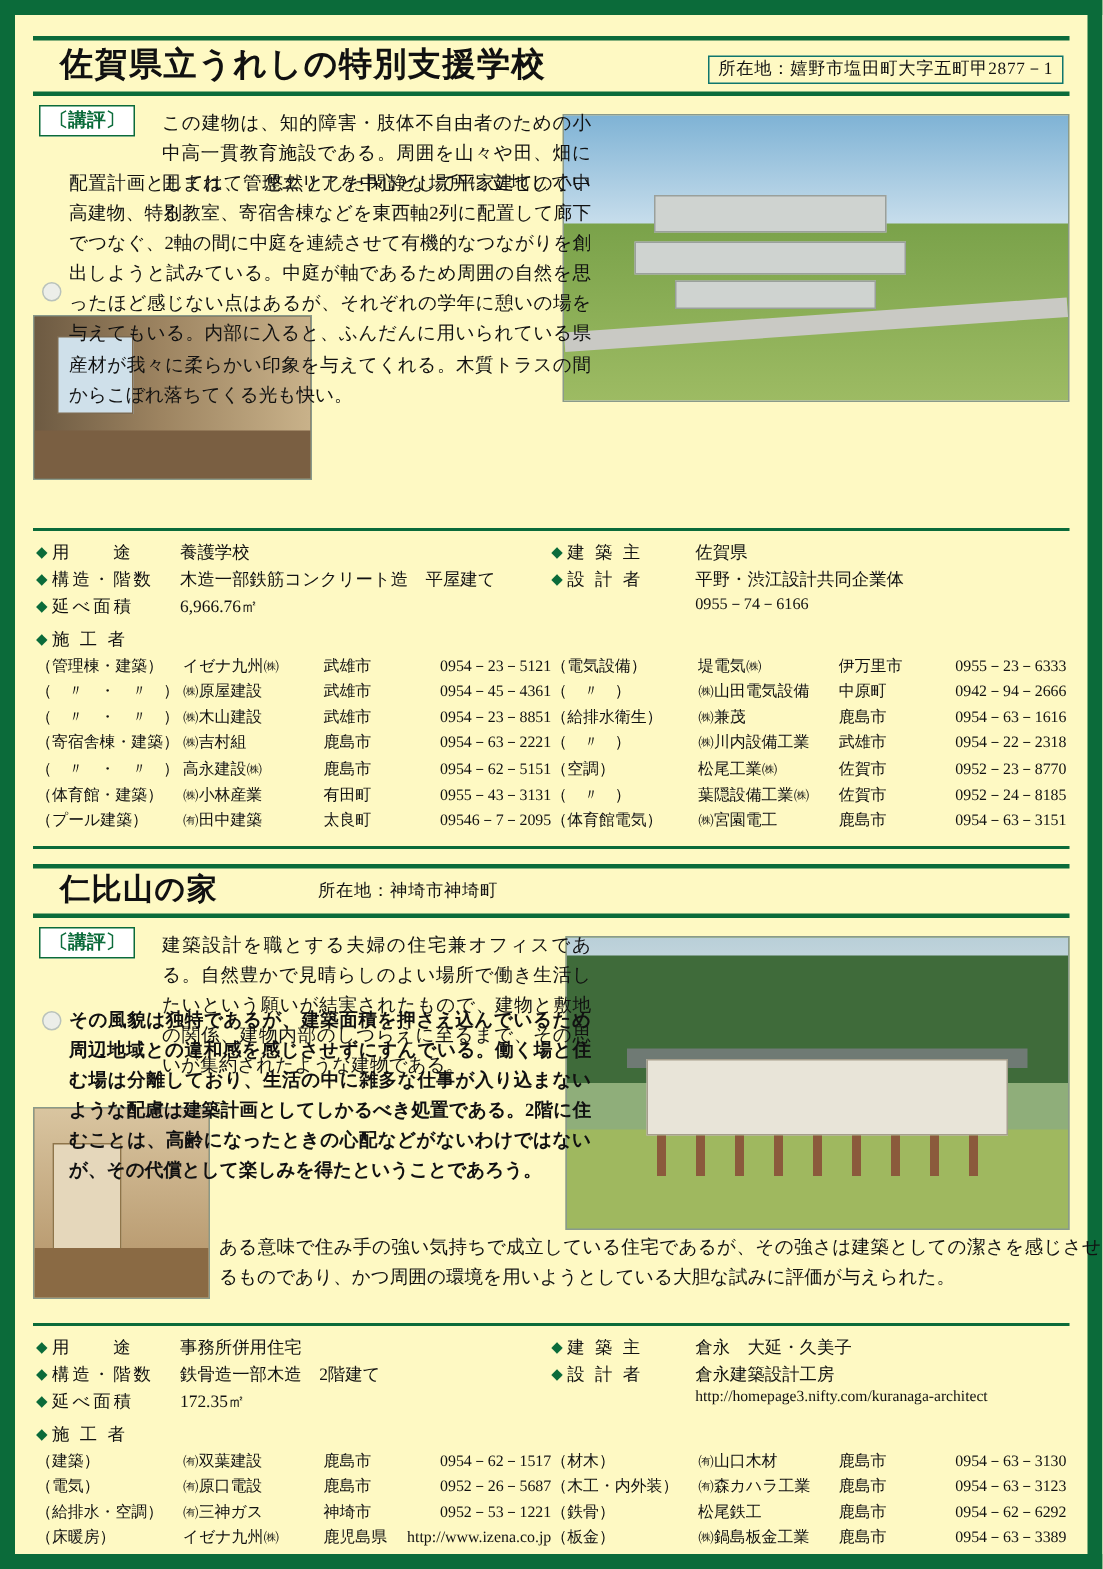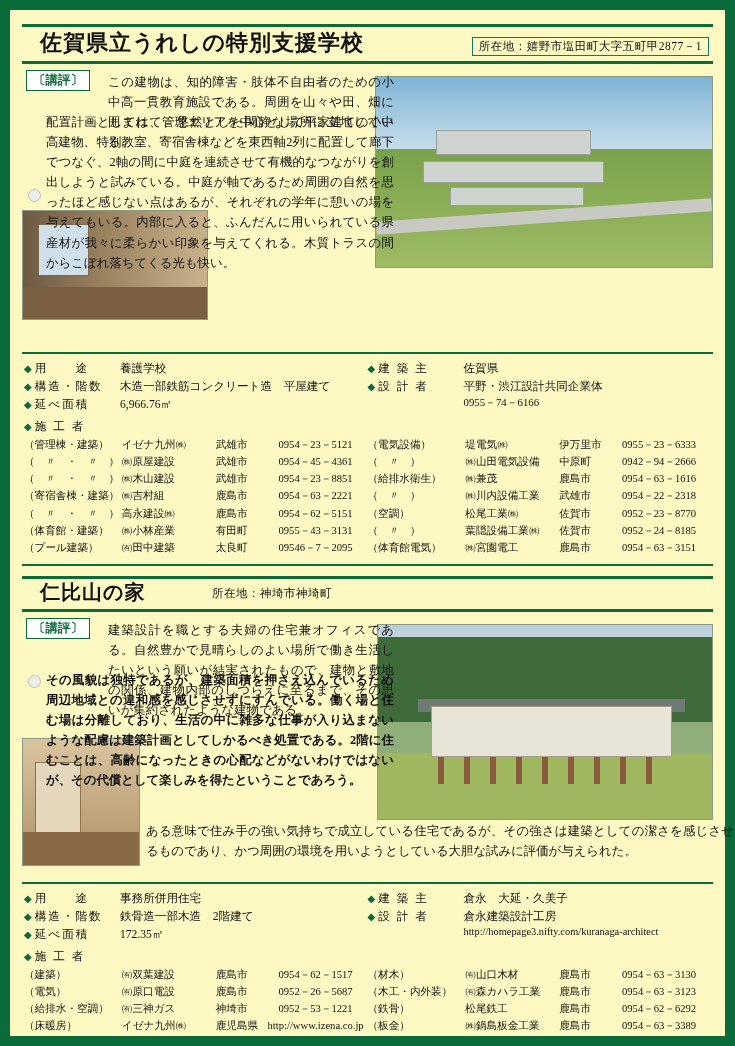--- a/index.html
+++ b/index.html
@@ -116,21 +116,21 @@
 
   .builders { margin-top:5px; }
   .builders .bhead { font-size:11.6px; display:flex; align-items:center; }
   .builders .bhead .dia { color:#0b6b3a; margin-right:3px; font-size:10px; }
   .builders .bhead .kt { letter-spacing:2px;text-align:right; }
   .brows { display:flex; margin-top:2px; }
   .brow { display:flex; font-size:10.6px; line-height:1.62; white-space:nowrap; }
   .brow .c1 { width:98px; }
   .brow .c2 { width:94px; }
   .brow .c3 { width:48px; }
-  .brow .c4 { width:104px; text-align:center; }
+  .brow .c4 { width:104px; text-align:right; }
   .bcol { width:50%; }
 
   
   .blk2 { position:relative; margin-top:6px; height:250px; }
   .photo-house {
     position:absolute; right:0; top:6px; width:336px; height:196px;
     border:1px solid #8a9a8a; overflow:hidden; background:#8fae7a;
   }
   .photo-interior2 {
     position:absolute; left:0; top:120px; width:118px; height:128px;

